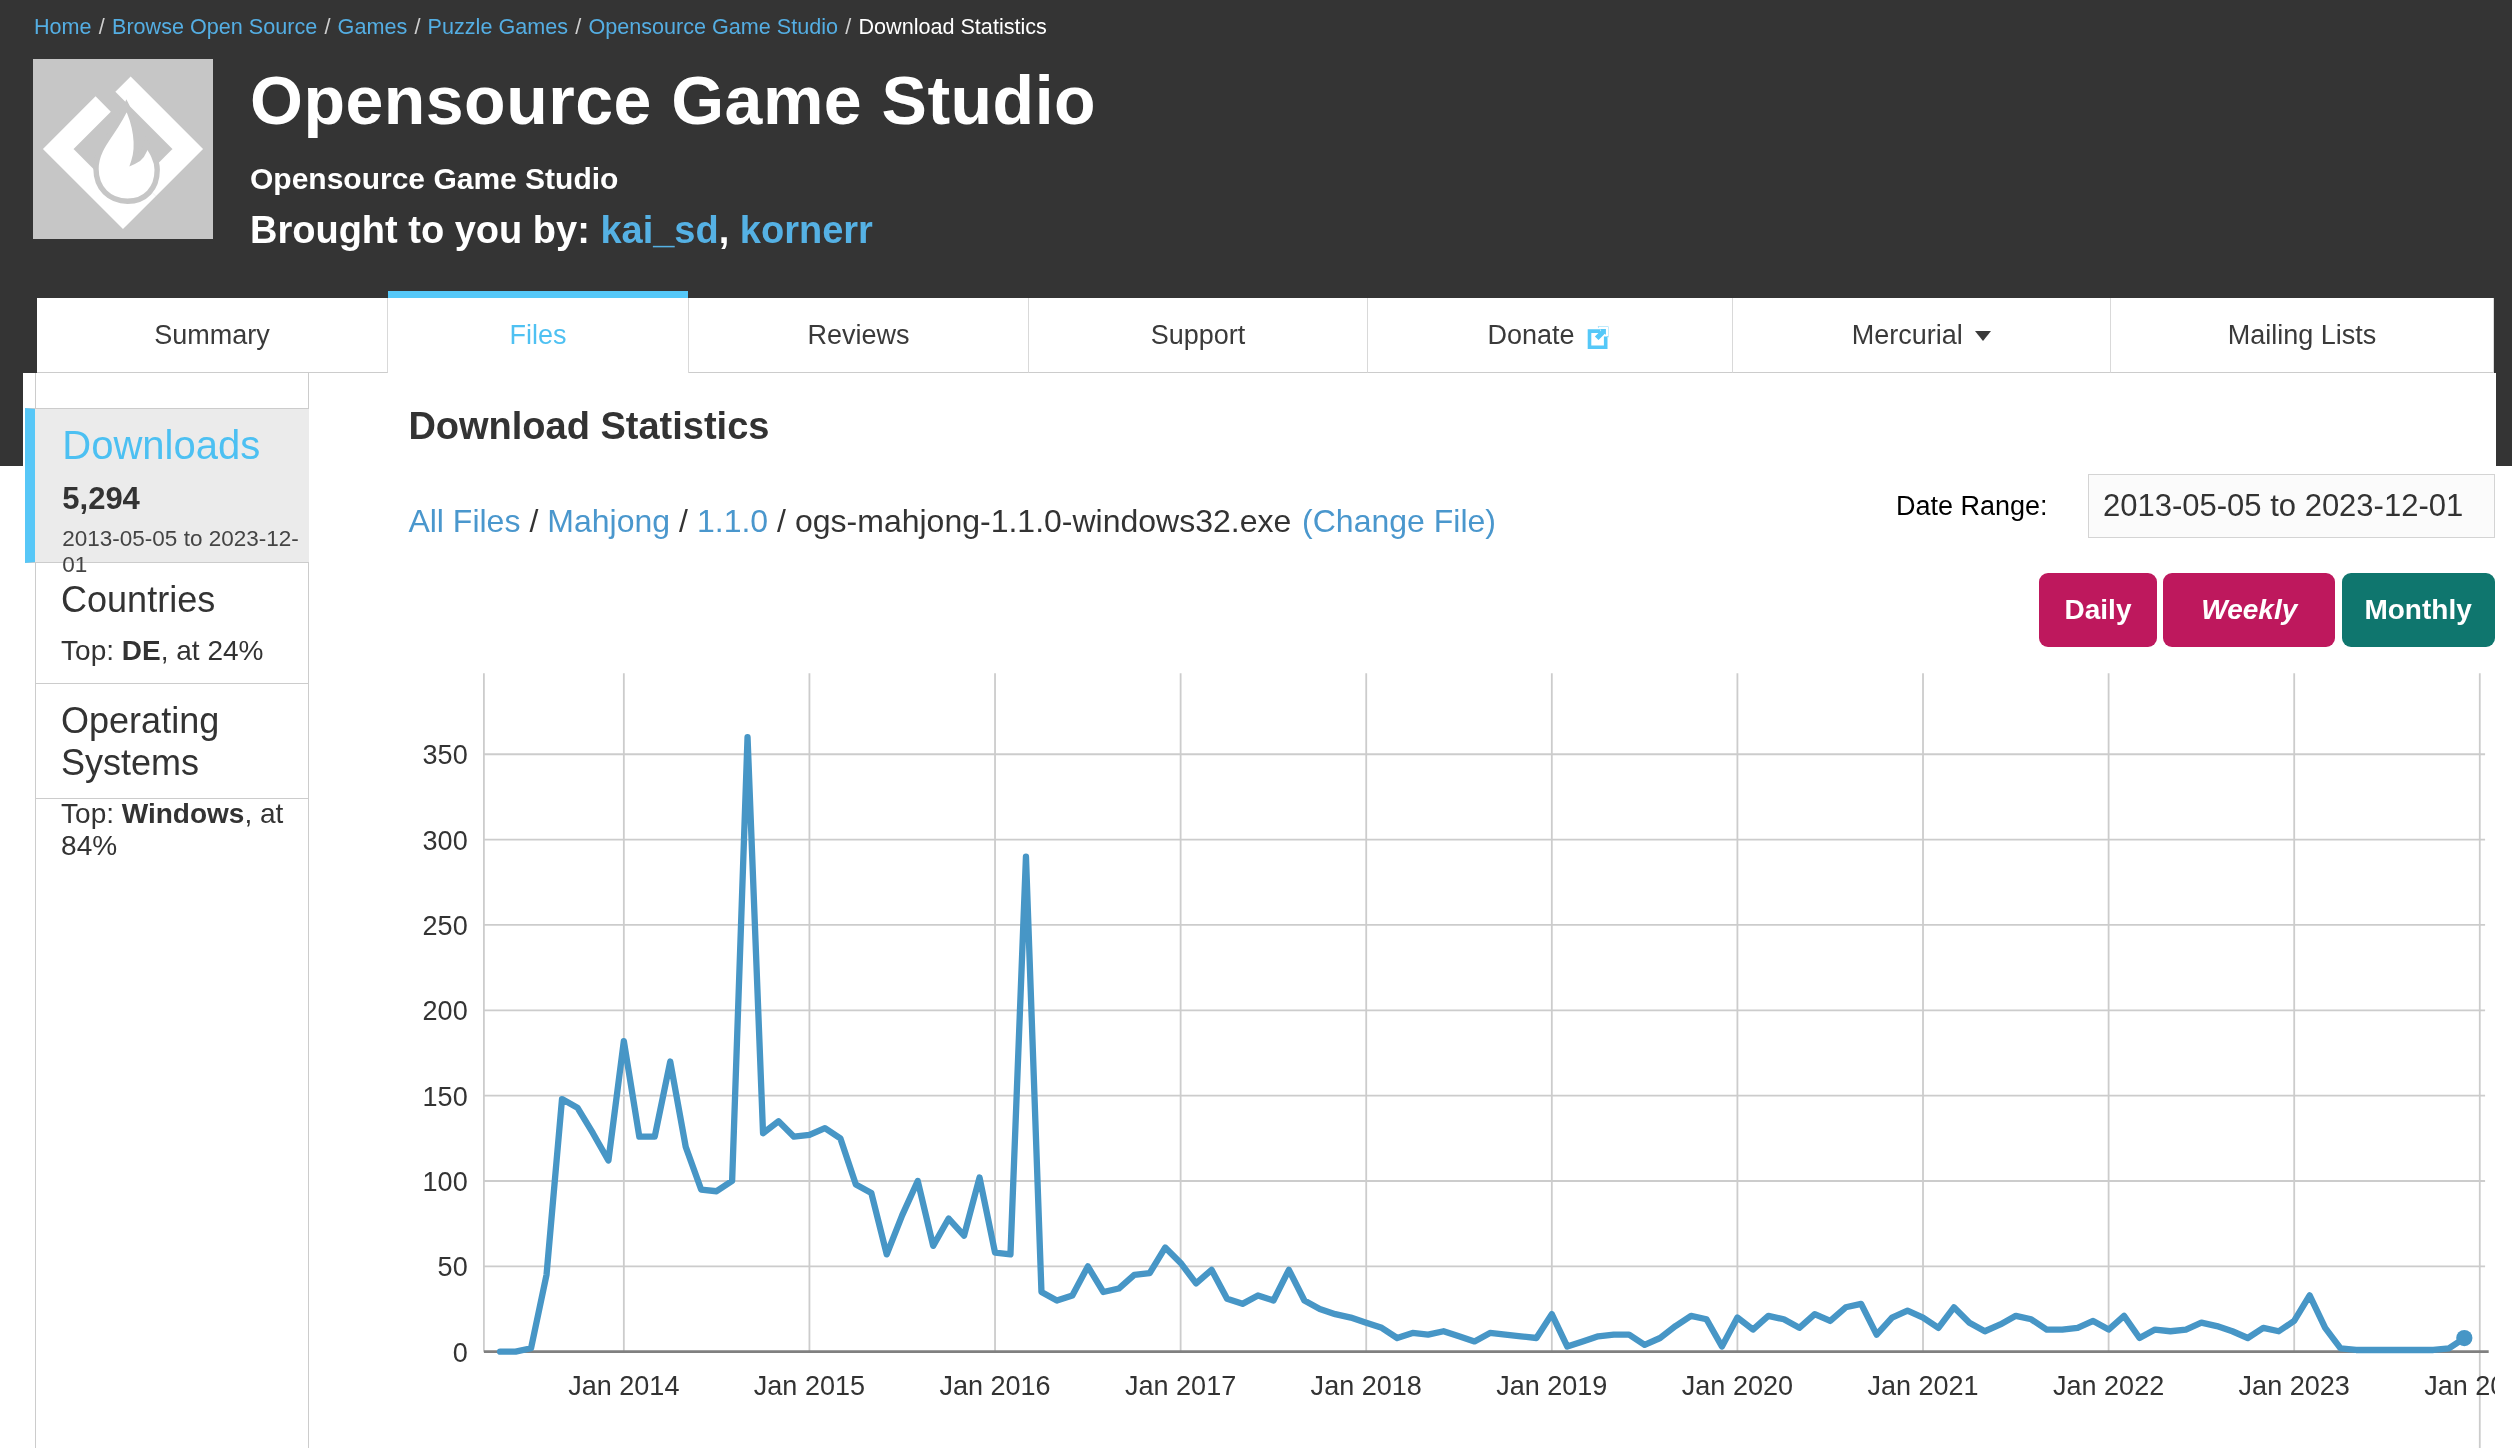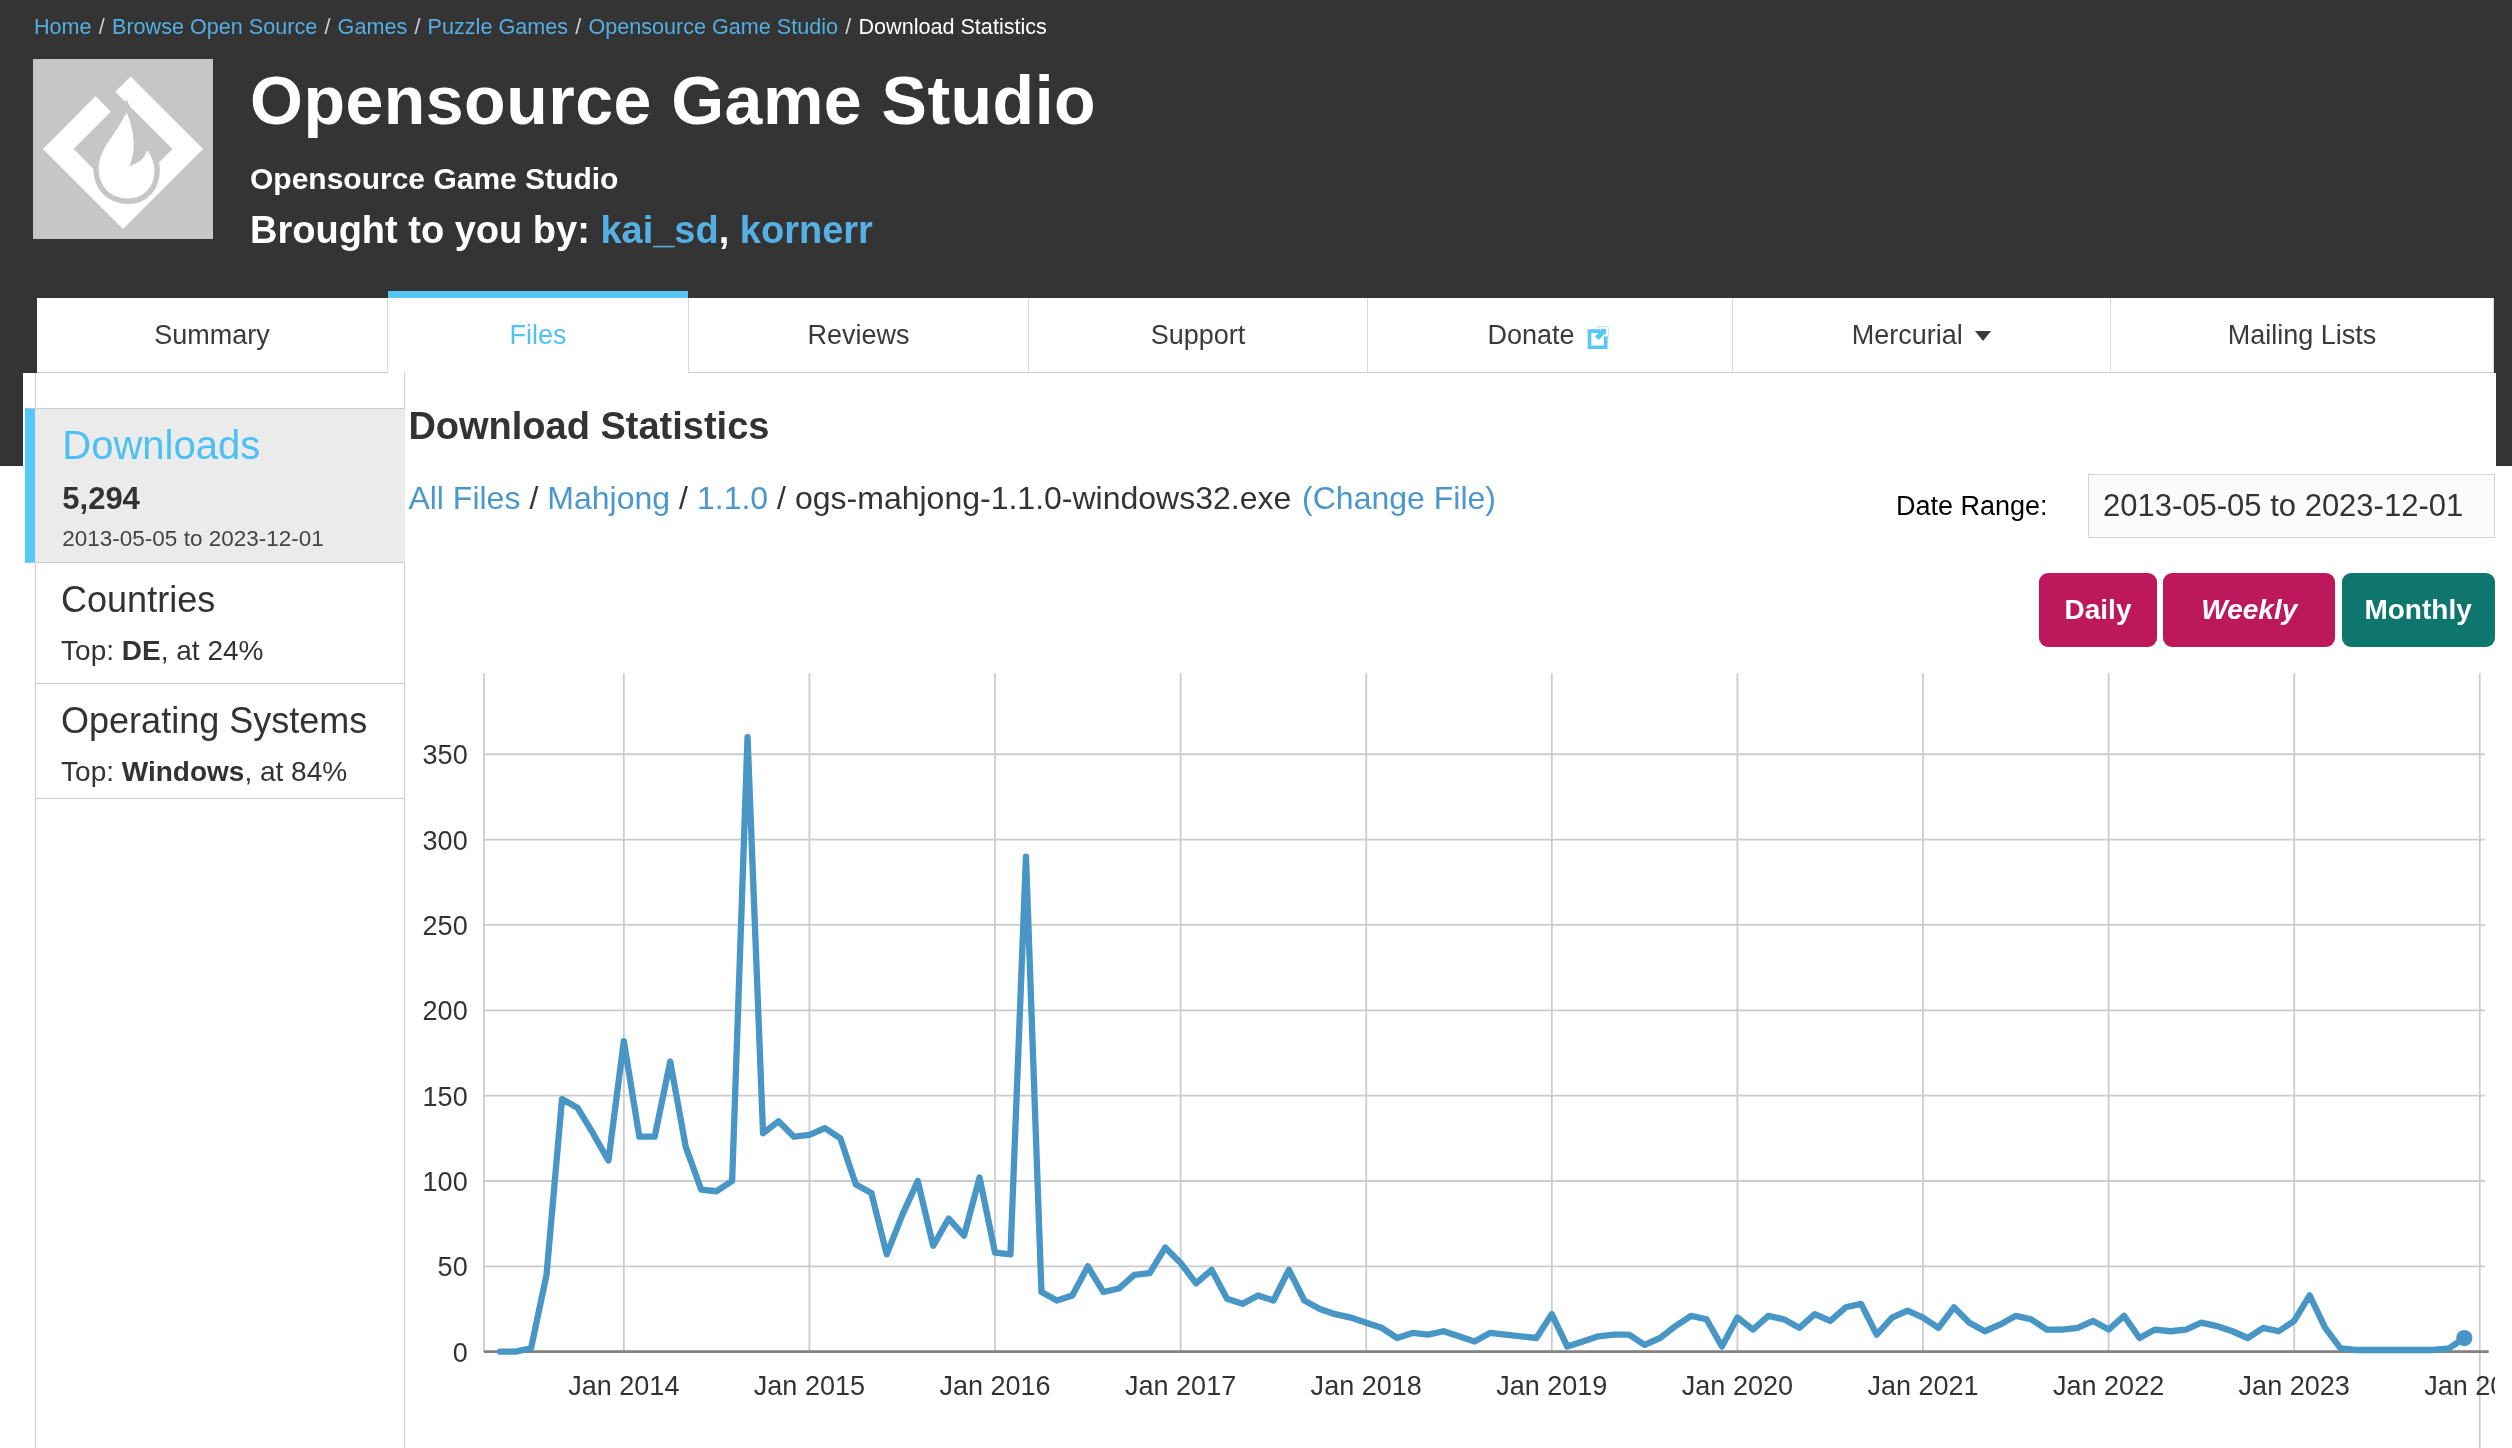--- a/index.html
+++ b/index.html
@@ -34,38 +34,38 @@
   .w-summary{width:351px} .w-files{width:301px} .w-reviews{width:340px} .w-support{width:339px}
   .w-donate{width:365px} .w-mercurial{width:378px} .w-mailing{width:383px}
   .donate-icon { margin-left:10.8px; position:relative; top:1.8px; }
   .caret { display:inline-block; width:0; height:0; border-left:8px solid transparent; border-right:8px solid transparent;
            border-top:10px solid #3a3a3a; margin-left:12.6px; position:relative; top:0.9px; }
 
   
   .content { position:absolute; left:23.4px; top:373px; width:2473px; height:1076px; background:#fff; }
 
   
-  .sidebar { position:absolute; left:11.7px; top:0; width:370px; height:1076px;
+  .sidebar { position:absolute; left:11.7px; top:0; width:274px; height:1076px;
              border-left:0.9px solid #ccc; border-right:0.9px solid #ccc; background:#fff; }
   .side-active { position:absolute; left:-10.8px; top:35px; right:-0.9px; height:155px; background:#ebebeb;
                  border-top:0.9px solid #ccc; border-bottom:0.9px solid #ccc; border-left:10px solid #57c7f7;
                  padding:14.4px 0 0 27px; cursor:pointer; }
   .side-active-title { font-size:40px; color:#4cc0f2; }
   .side-count { margin-top:12.6px; font-size:31px; font-weight:700; color:#333; }
   .side-range { margin-top:9px; font-size:22.5px; color:#444; }
   .side-section { position:absolute; left:0; right:0; padding:16px 0 0 25px; border-bottom:0.9px solid #ccc; cursor:pointer; }
   .sec-countries { top:190px; height:121px; }
   .sec-os { top:311px; height:115px; }
   .side-heading { font-size:36px; color:#333; }
   .side-sub { margin-top:14.4px; font-size:28px; color:#333; }
   .side-sub b { font-weight:700; }
 
   
   .page-title { position:absolute; left:385px; top:32px; font-size:38px; font-weight:700; color:#333; }
-  .file-path { position:absolute; left:385px; top:107px; font-size:32px; color:#333; white-space:nowrap; }
+  .file-path { position:absolute; left:385px; top:130px; font-size:32px; color:#333; white-space:nowrap; }
   .file-path a { color:#4a97cd; text-decoration:none; cursor:pointer; }
   .fp-sep { margin:0 9px; color:#333; }
   .fp-change { margin-left:10.8px; }
 
   .date-wrap { position:absolute; top:101px; right:1.8px; display:flex; align-items:center; }
   .date-label { font-size:27px; color:#000000; margin-right:40px; }
   .date-input { width:407px; height:64px; border:1.8px solid #d4d4d4; background:#fbfbfb; font-size:31px;
                 font-family:"Liberation Sans", sans-serif; color:#333; padding:0 0 0 14.4px; outline:none; }
 
   .granularity { position:absolute; top:200px; right:1.8px; display:flex; gap:6.3px; }

